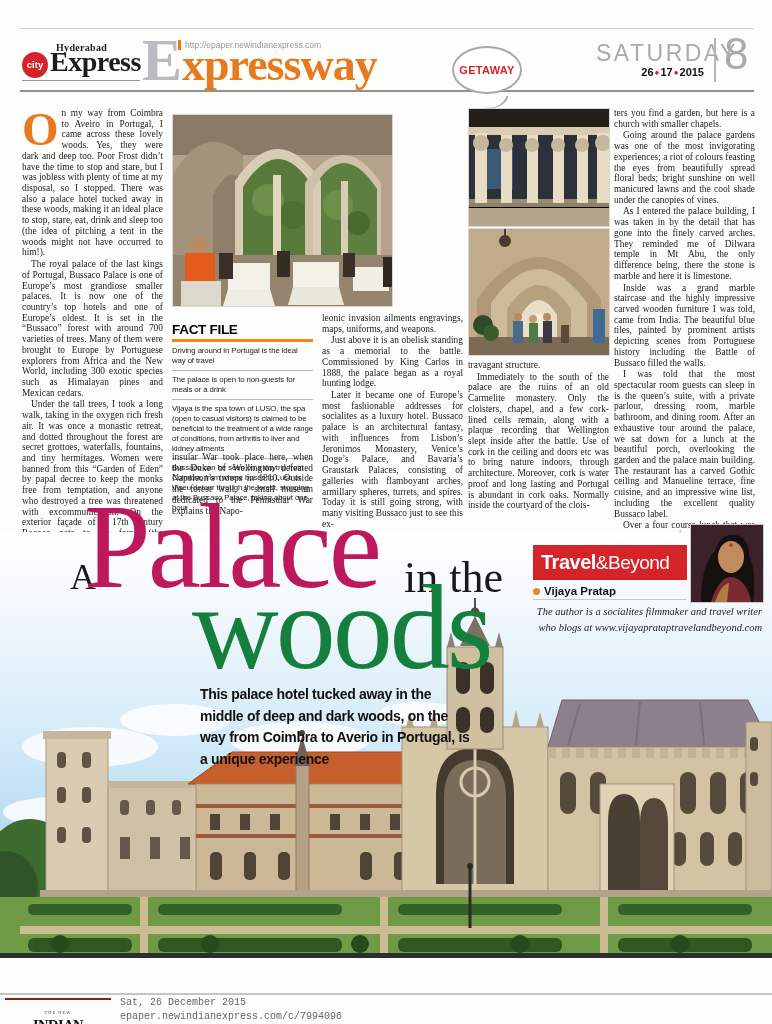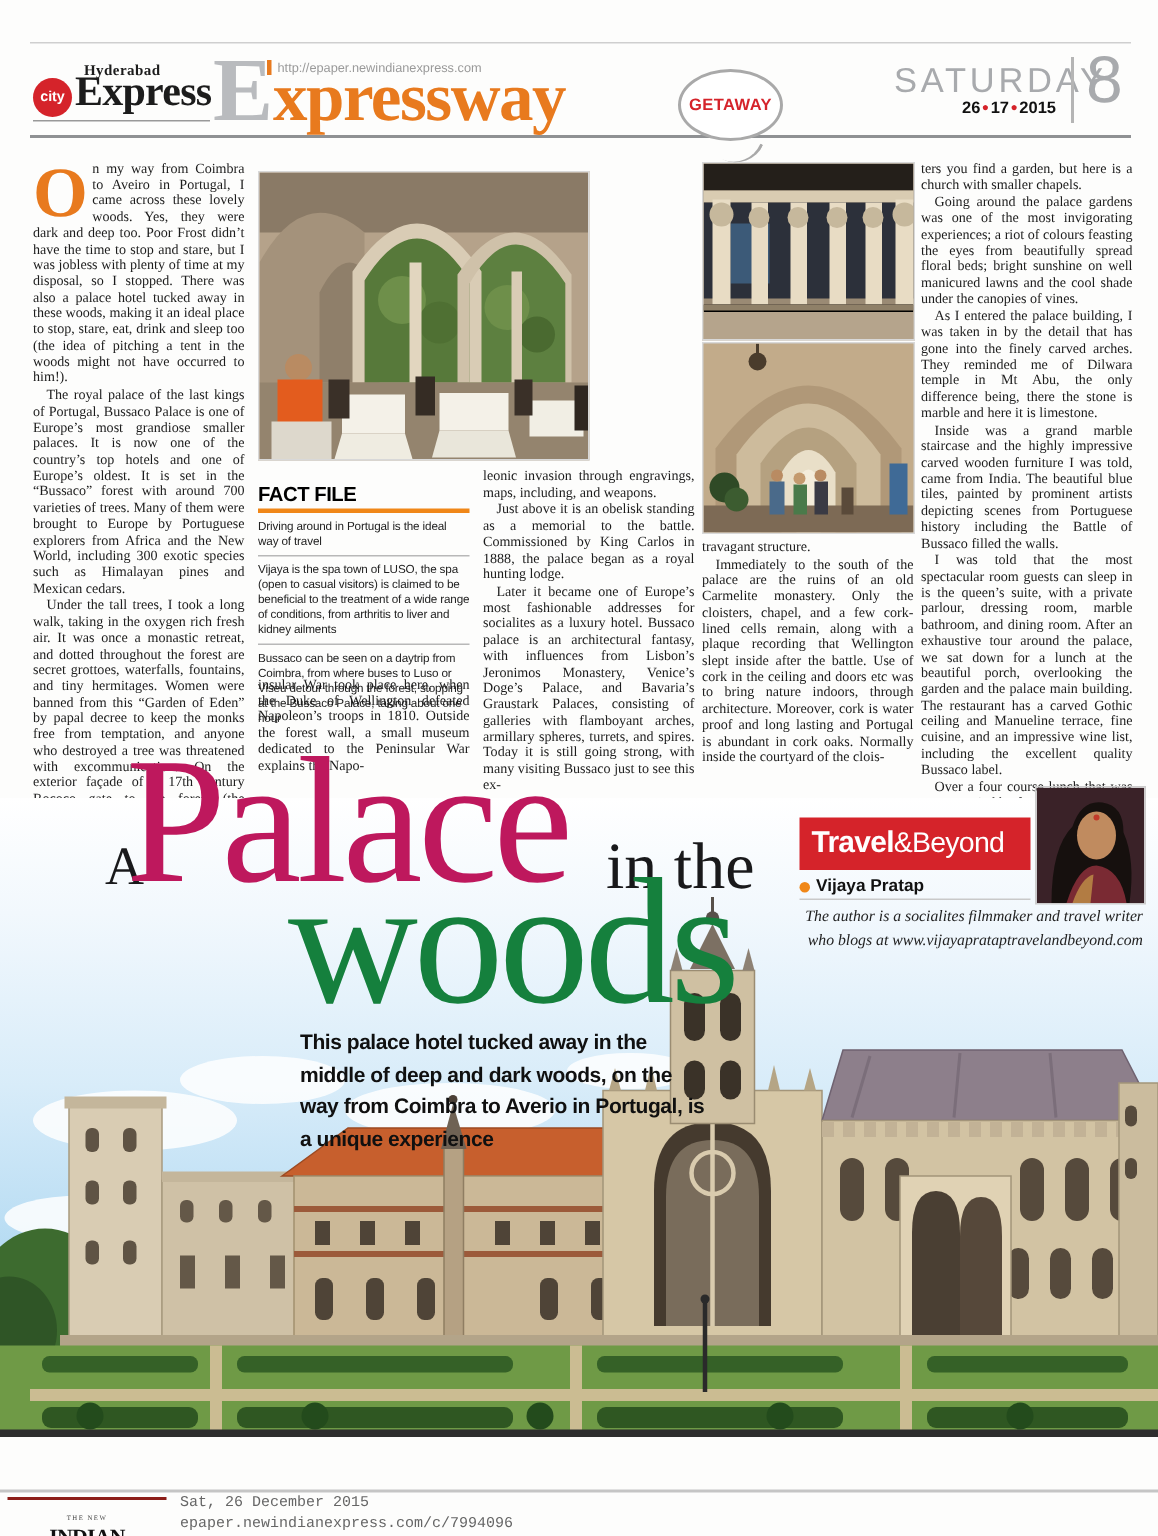--- a/index.html
+++ b/index.html
@@ -135,30 +135,31 @@
       <circle cx="26" cy="130" r="9" fill="#b98b62"></circle>
         <rect x="12" y="138" width="30" height="30" fill="#e35c1e"></rect>
       <rect x="8" y="166" width="40" height="25" fill="#ddd8cc"></rect>
     </svg>
   </div>
 
   <div class="abs factfile" style="left:172px;top:312px;">
     <div class="ff-title">FACT FILE</div>
     <div class="ff-rule"></div>
     <div class="ff-item">Driving around in Portugal is the ideal way of travel</div>
+    <div class="ff-item">The palace is open to non-guests for meals or a drink</div>
     <div class="ff-item">Vijaya is the spa town of LUSO, the spa (open to casual visitors) is claimed to be beneficial to the treatment of a wide range of conditions, from arthritis to liver and kidney ailments</div>
     <div class="ff-item">Bussaco can be seen on a daytrip from Coimbra, from where buses to Luso or Viseu detour through the forest, stopping at the Bussaco Palace, taking about one hour</div>
   </div>
 
   <div class="abs col" style="left:172px;top:452px;">
     <p class="cont">insular War took place here, when the Duke of Wellington defeated Napoleon’s troops in 1810. Outside the forest wall, a small museum dedicated to the Peninsular War explains the Napo-</p>
   </div>
 
   <div class="abs col" style="left:322px;top:313px;">
-    <p class="cont">leonic invasion through engravings, maps, including, and weapons.</p>
+    <p class="cont">leonic invasion ailments engravings, maps, uniforms, and weapons.</p>
     <p>Just above it is an obelisk standing as a memorial to the battle. Commissioned by King Carlos in 1888, the palace began as a royal hunting lodge.</p>
     <p>Later it became one of Europe’s most fashionable addresses for socialites as a luxury hotel. Bussaco palace is an architectural fantasy, with influences from Lisbon’s Jeronimos Monastery, Venice’s Doge’s Palace, and Bavaria’s Graustark Palaces, consisting of galleries with flamboyant arches, armillary spheres, turrets, and spires. Today it is still going strong, with many visiting Bussaco just to see this ex-</p>
   </div>
 
   <div class="abs photo" style="left:468px;top:108px;width:140px;height:117px;">
     <svg width="140" height="117" viewBox="0 0 140 117">
       <rect width="140" height="117" fill="#9a8a74"></rect>
       <rect y="0" width="140" height="18" fill="#241f1a"></rect>
       <path d="M0,18 L140,18 L140,26 L0,26 Z" fill="#d9ccb2"></path>
       <rect y="26" width="140" height="64" fill="#2c303a"></rect>

